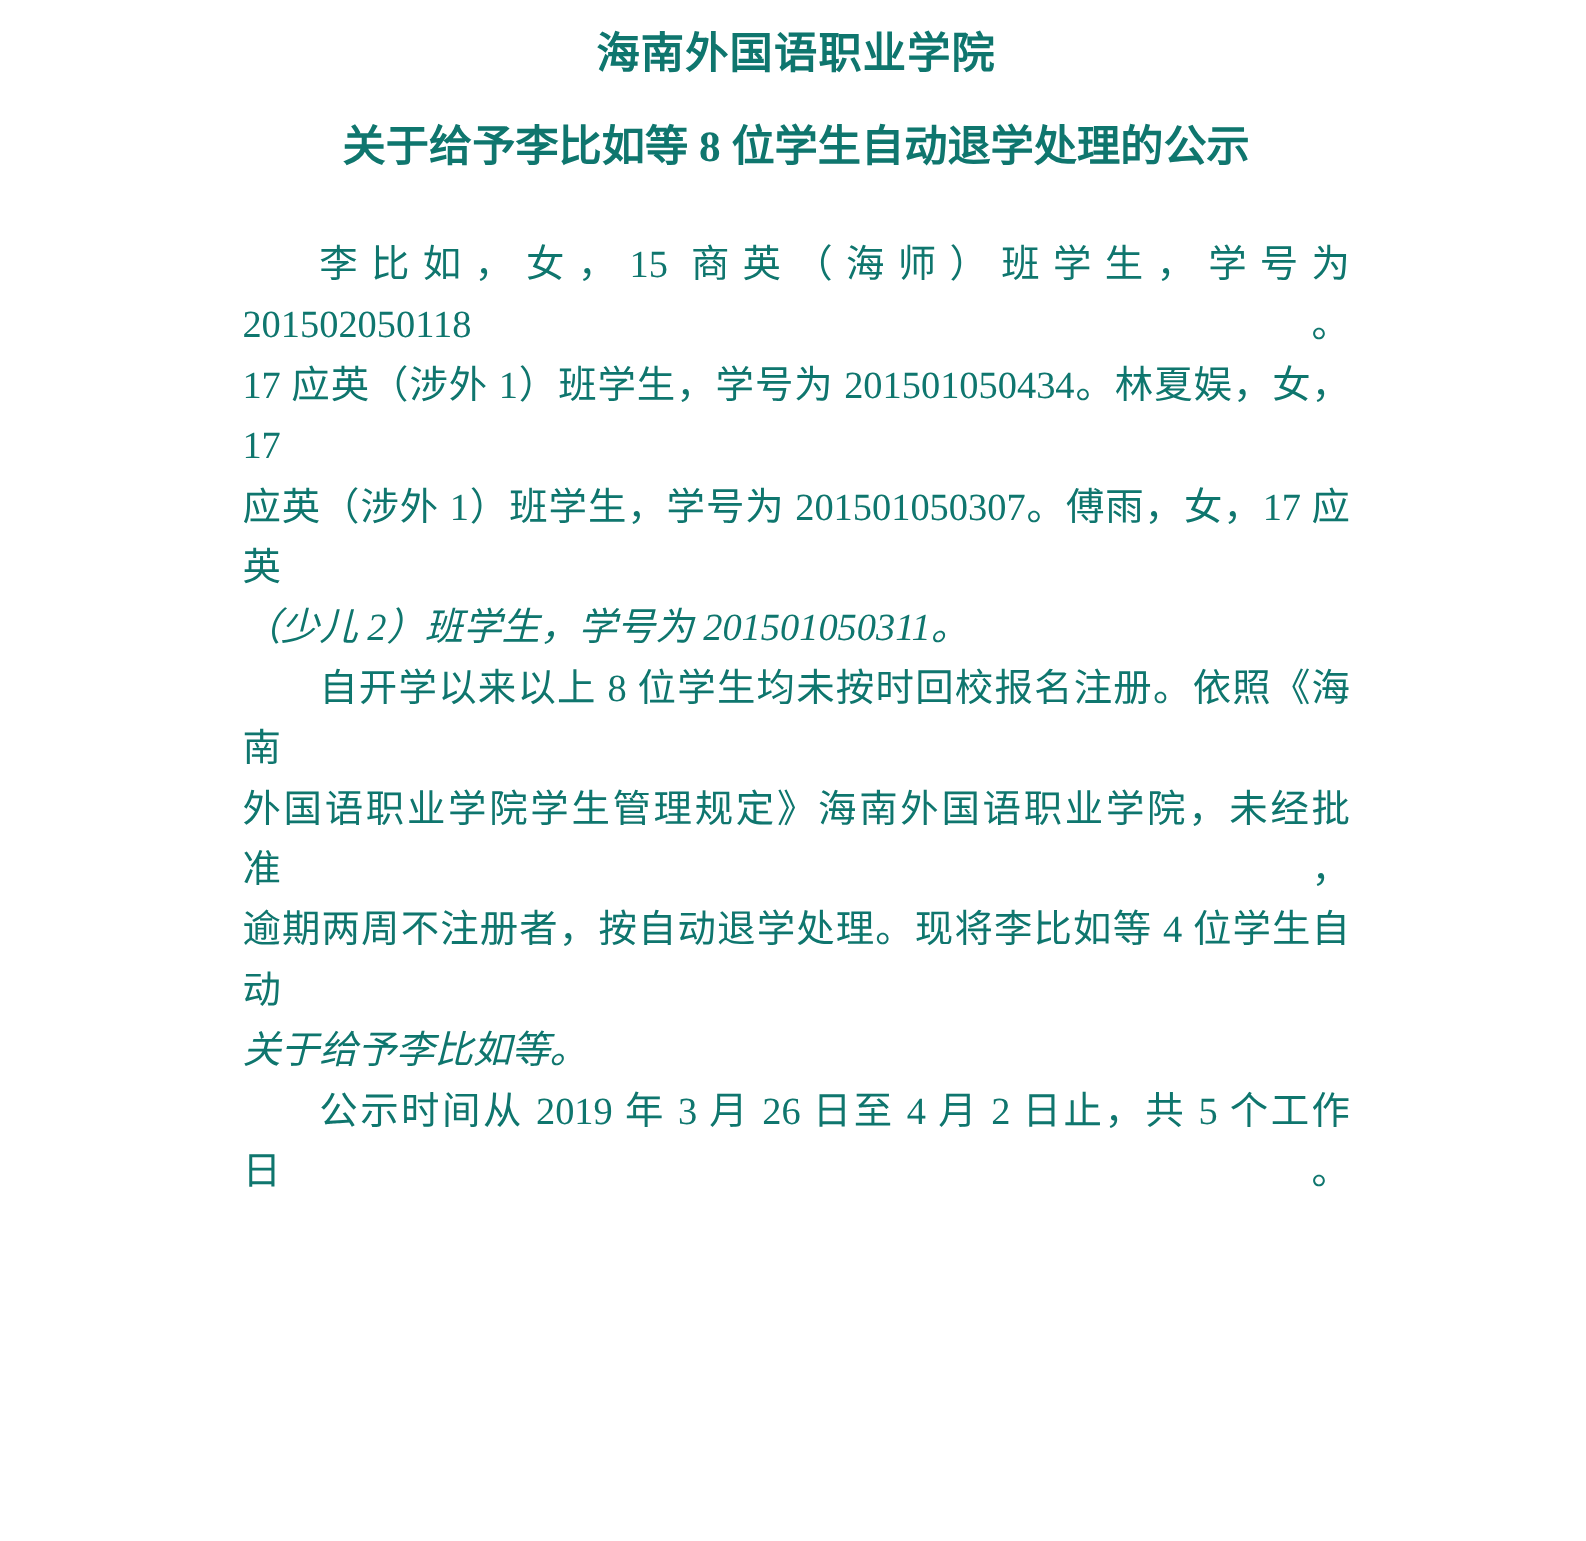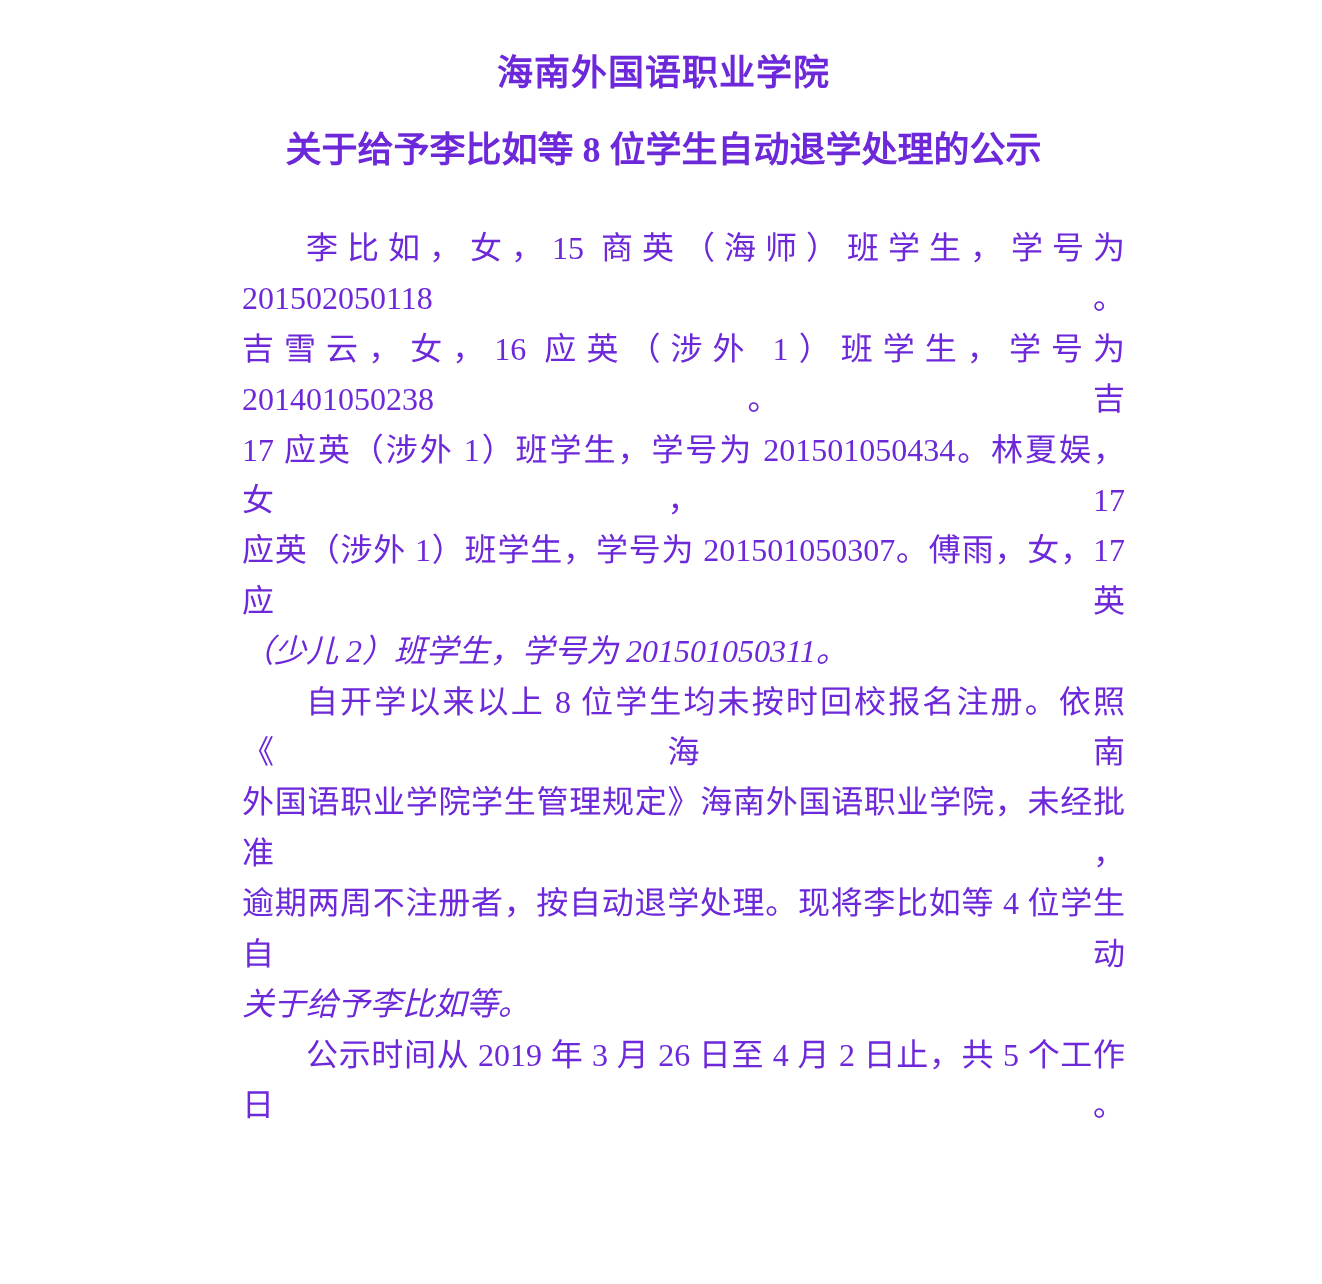--- a/index.html
+++ b/index.html
@@ -5,23 +5,23 @@
   html, body {
     margin: 0;
     padding: 0;
     background: #ffffff;
   }
   .page {
     position: relative;
     width: 1322px;
     height: 1284px;
     box-sizing: border-box;
-    padding: 48px 197px 0 202px;
+    padding: 20px 197px 0 202px;
     background: #ffffff;
-    color: #6d28d9;
+    color: #0f766e;
     font-family: "Liberation Serif", "DejaVu Serif", serif;
     overflow: hidden;
   }
   .title {
     margin: 0;
     font-size: 36px;
     line-height: 50px;
     font-weight: bold;
     text-align: center;
     letter-spacing: 1px;
@@ -35,42 +35,40 @@
   }
   .body-block {
     margin-top: 48px;
     font-size: 32px;
     line-height: 50.4px;
   }
   .line {
     text-align: justify;
     text-align-last: justify;
     white-space: normal;
-    margin-left: 40px;
   }
   .line.last {
     text-align-last: left;
     font-style: italic;
   }
   .line.indent {
     text-indent: 2em;
   }
 </style>
 </head>
 <body>
 
 <div class="page">
 
   <h1 class="title">海南外国语职业学院</h1>
 
   <h2 class="subtitle">关于给予李比如等 8 位学生自动退学处理的公示</h2>
 
   <div class="body-block">
     <div class="line indent">李比如，女，15 商英（海师）班学生，学号为 201502050118。</div>
-    <div class="line">吉雪云，女，16 应英（涉外 1）班学生，学号为 201401050238。吉</div>
     <div class="line">17 应英（涉外 1）班学生，学号为 201501050434。林夏娱，女，17</div>
     <div class="line">应英（涉外 1）班学生，学号为 201501050307。傅雨，女，17 应英</div>
     <div class="line last">（少儿 2）班学生，学号为 201501050311。</div>
     <div class="line indent">自开学以来以上 8 位学生均未按时回校报名注册。依照《海南</div>
     <div class="line">外国语职业学院学生管理规定》海南外国语职业学院，未经批准，</div>
     <div class="line">逾期两周不注册者，按自动退学处理。现将李比如等 4 位学生自动</div>
     <div class="line last">关于给予李比如等。</div>
     <div class="line indent">公示时间从 2019 年 3 月 26 日至 4 月 2 日止，共 5 个工作日。</div>
 
   </div>

